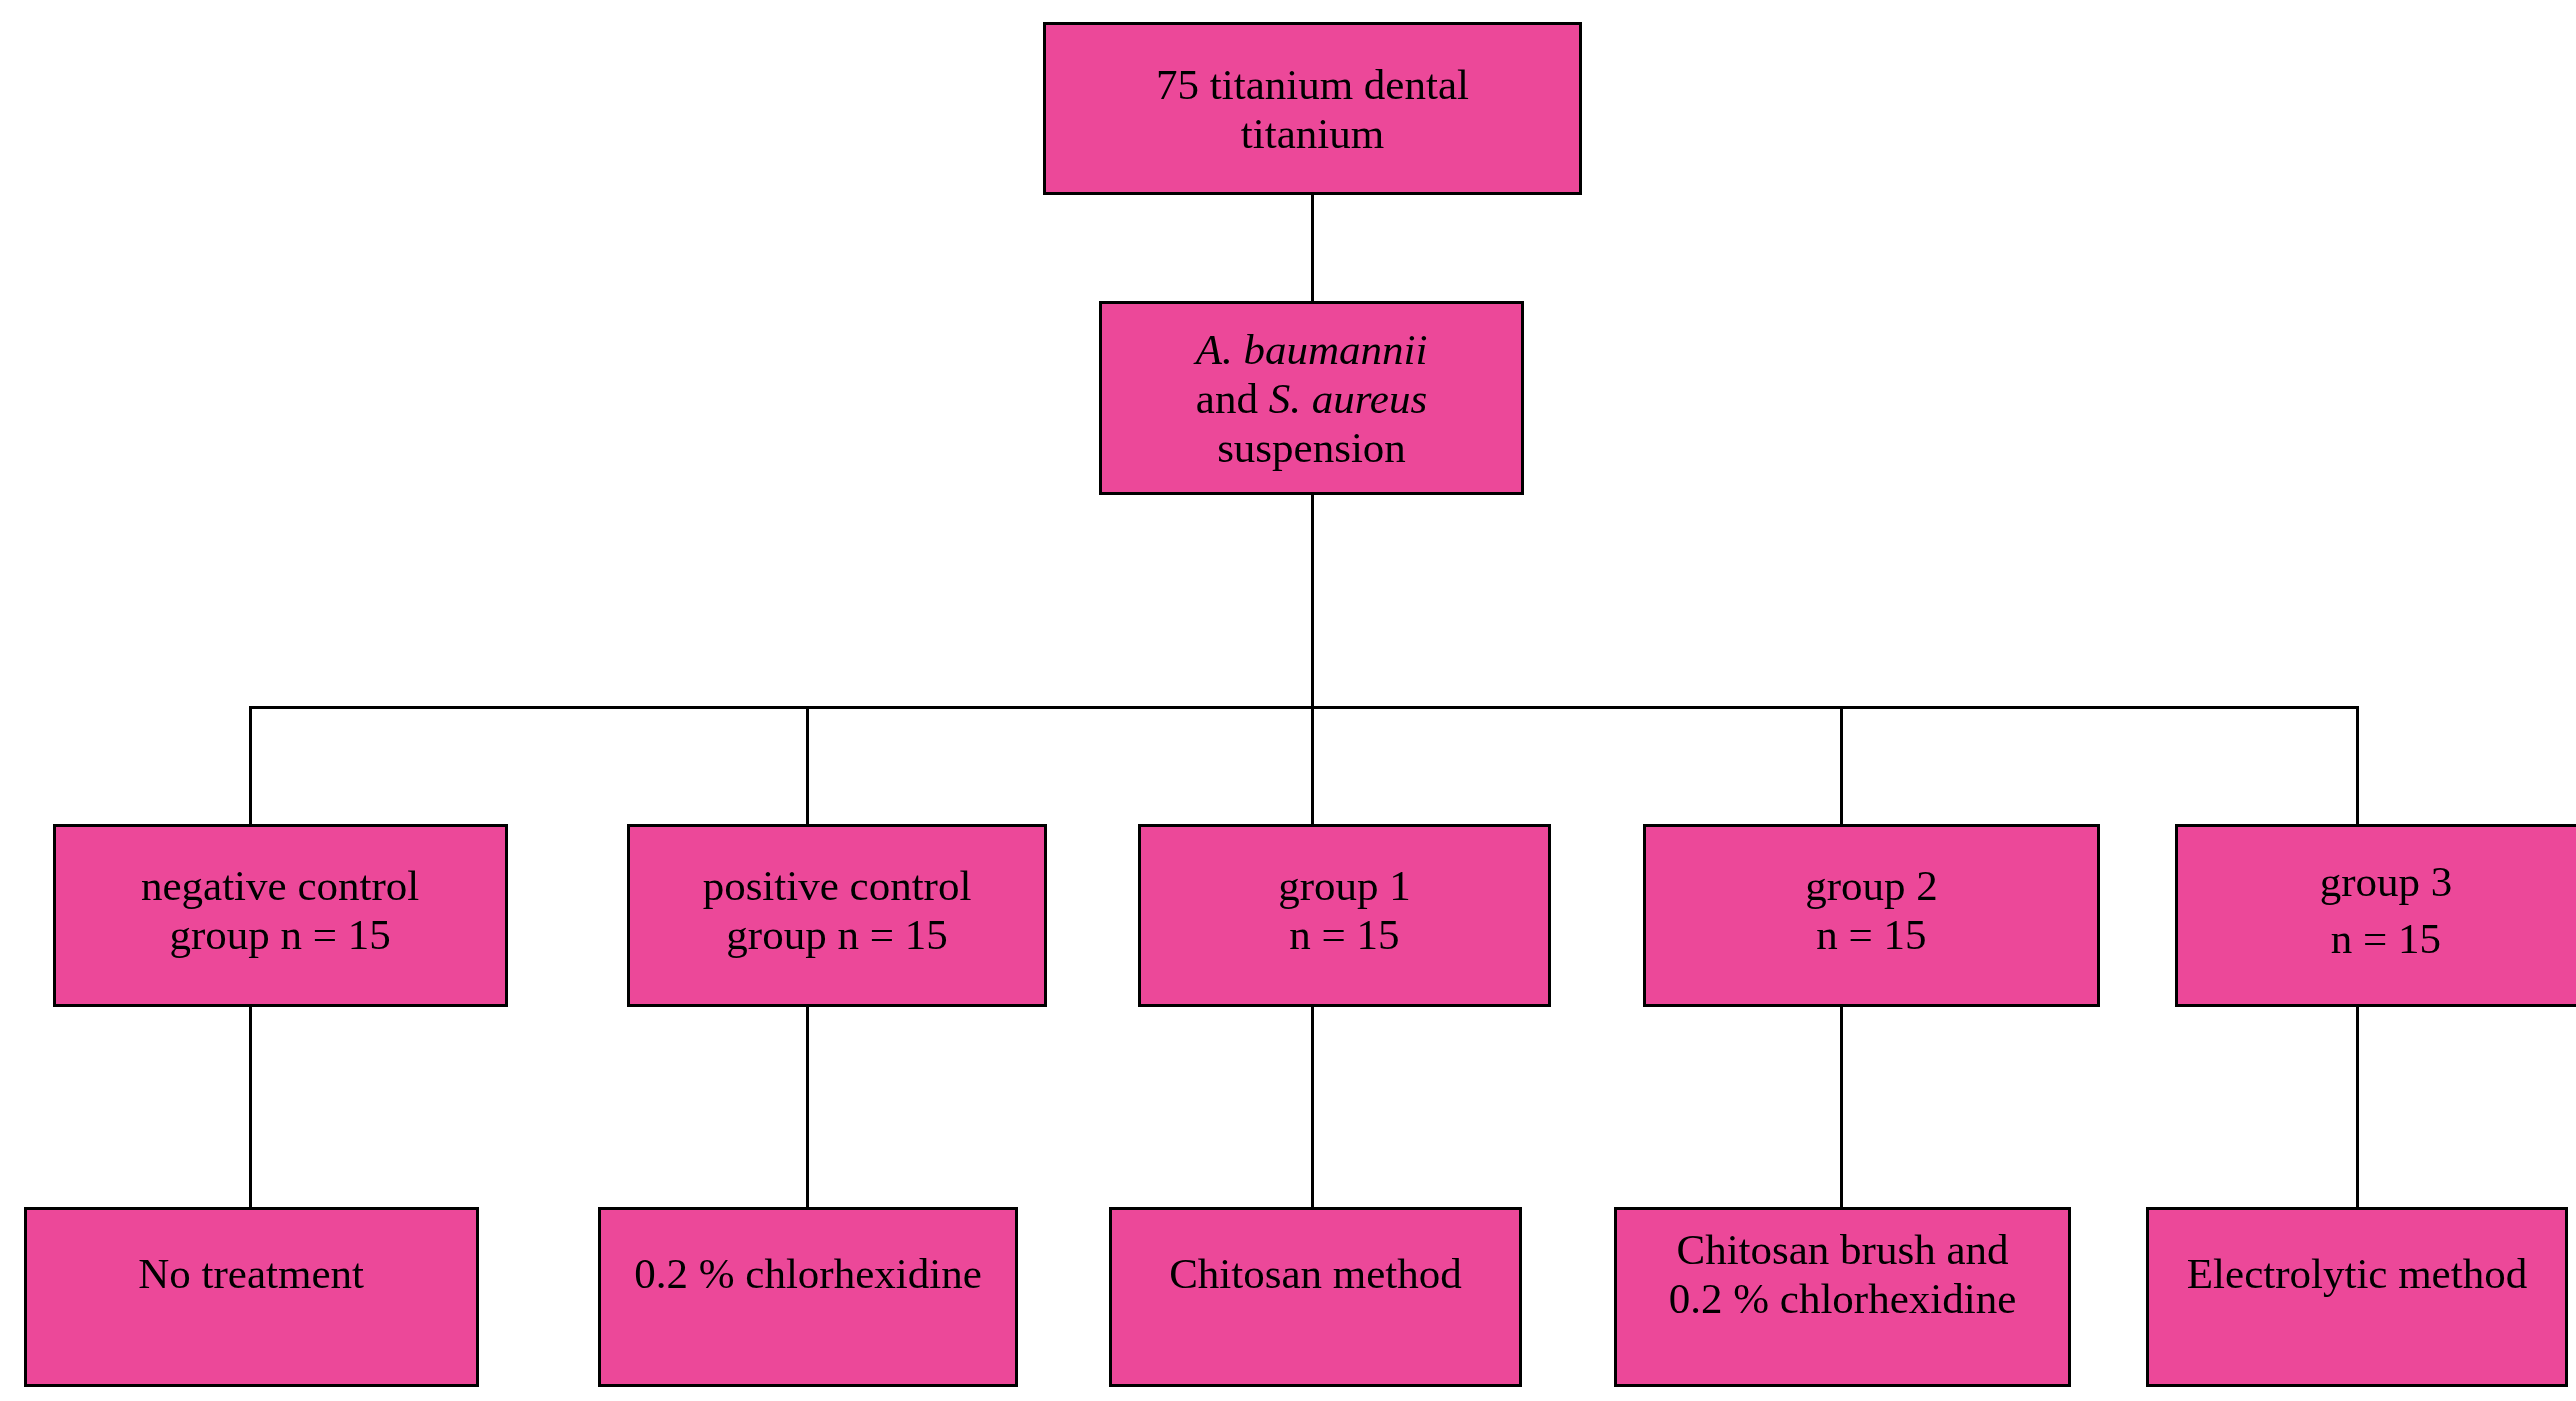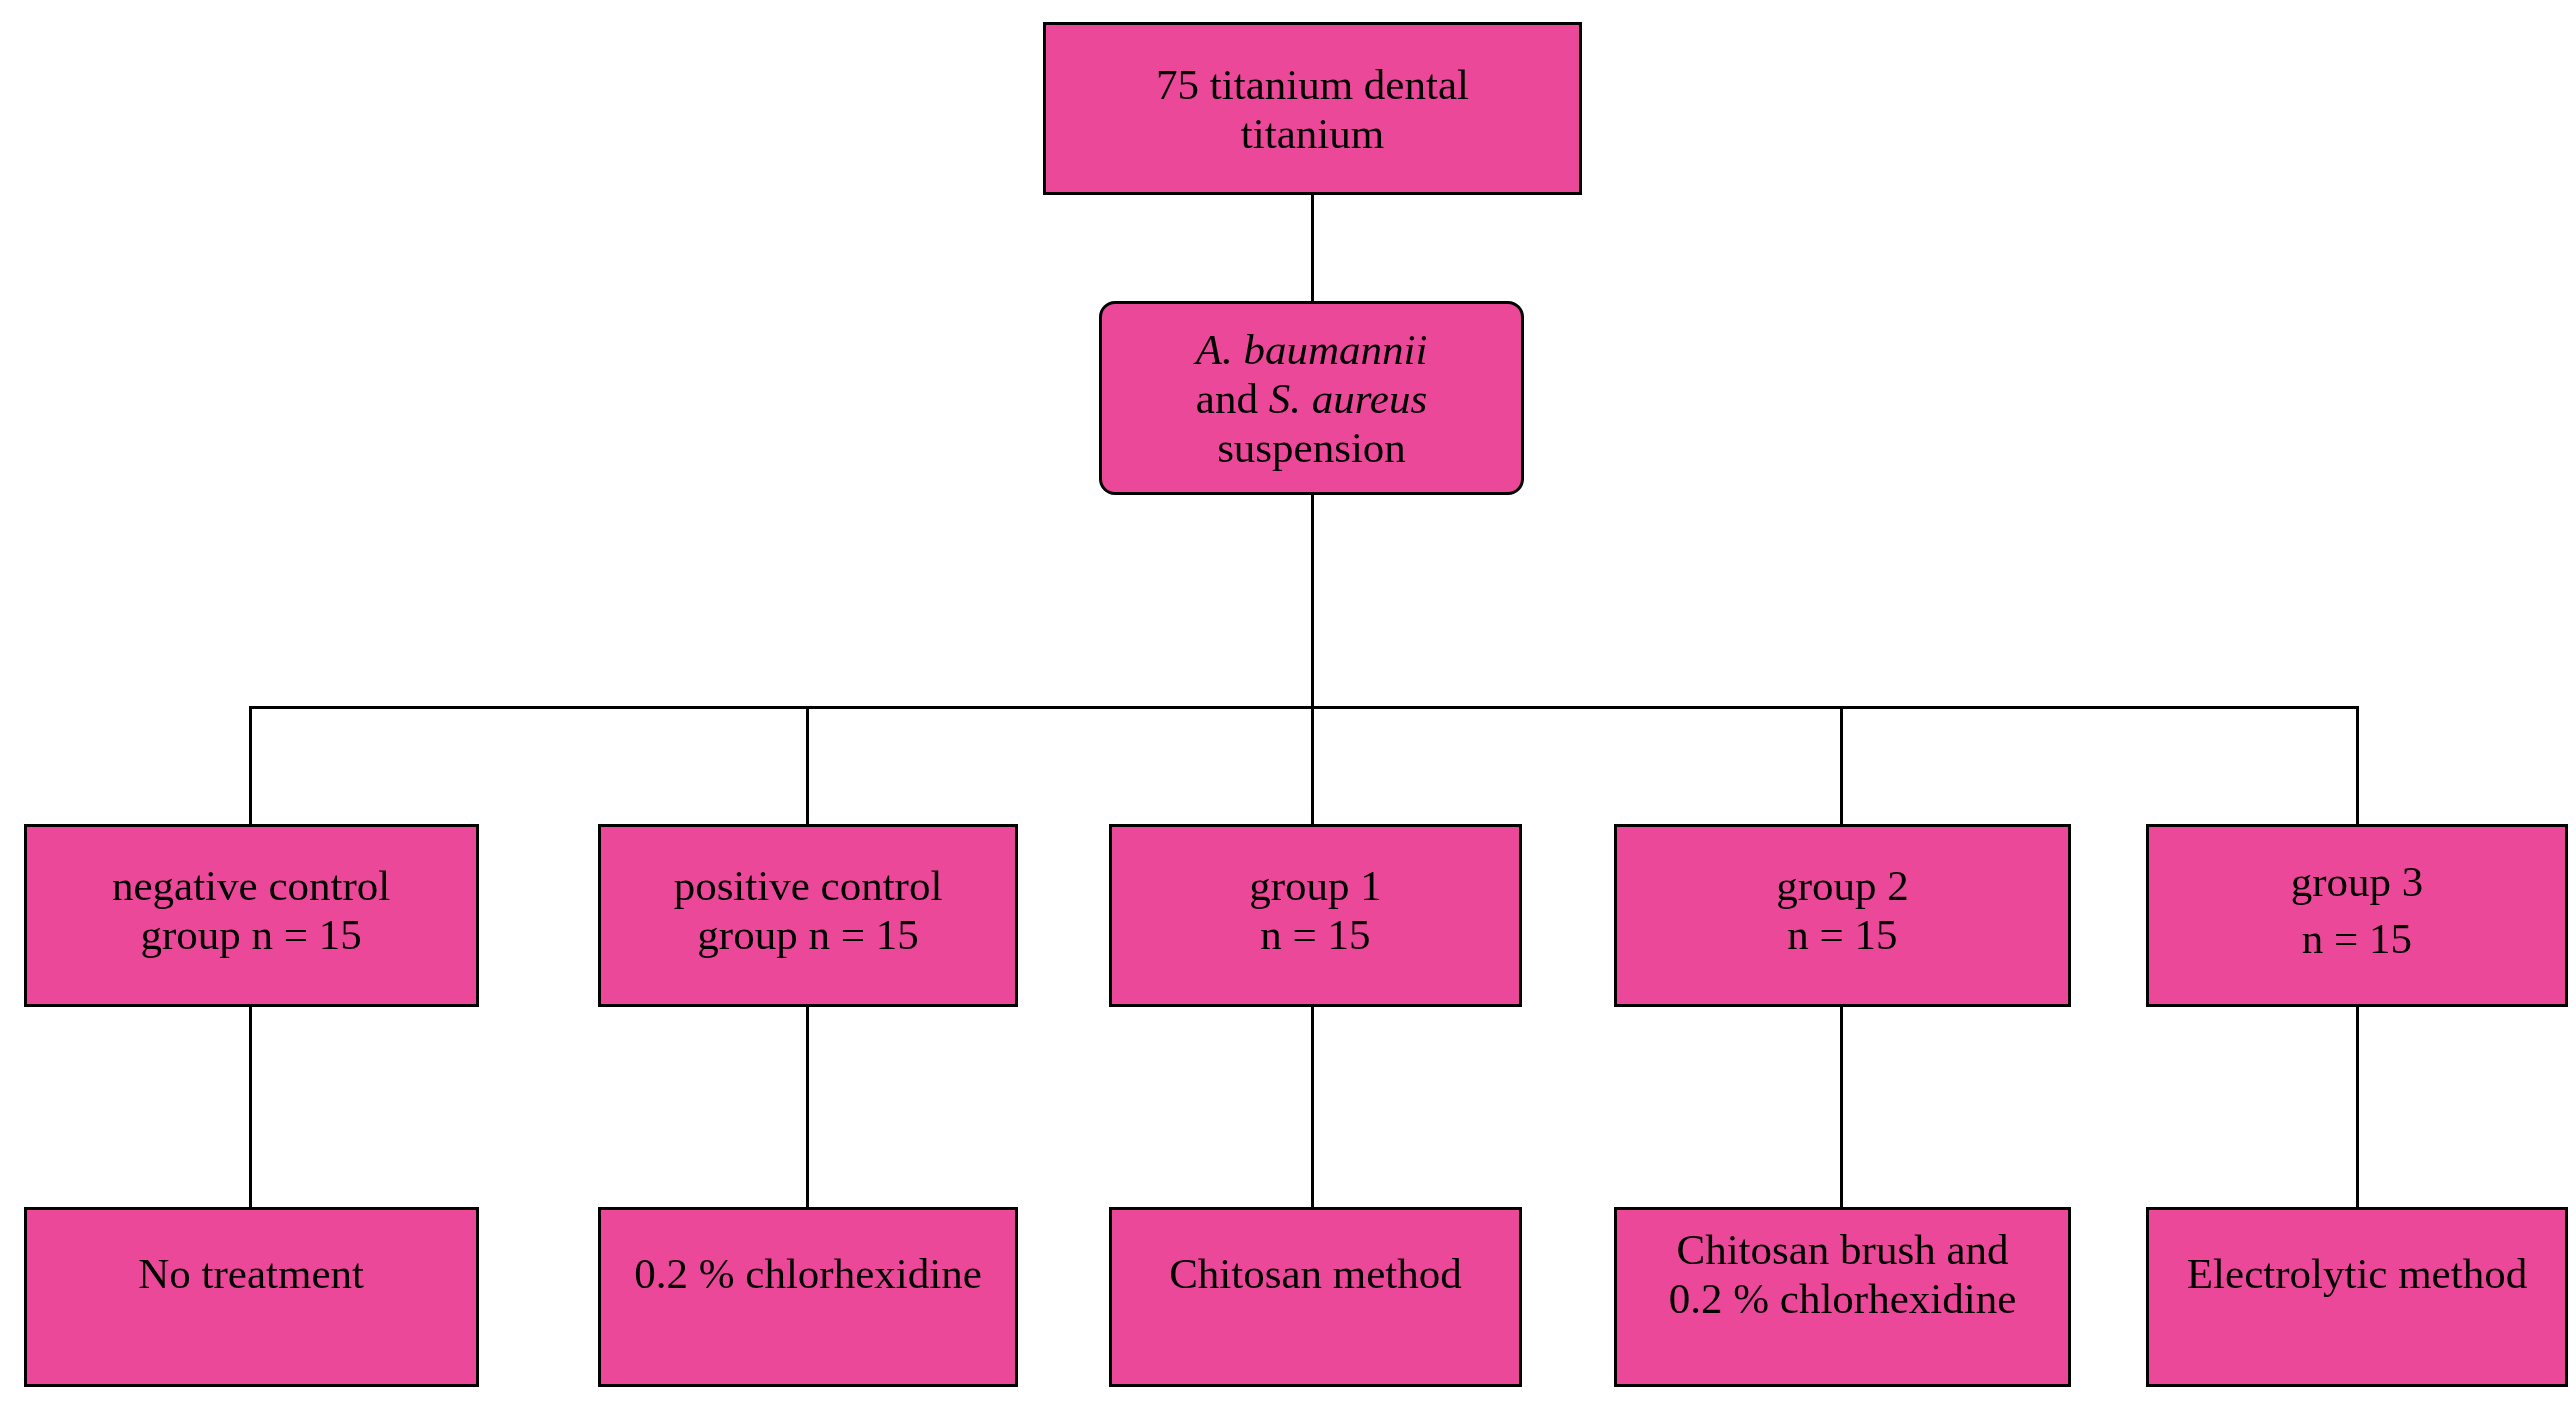--- a/index.html
+++ b/index.html
@@ -23,23 +23,23 @@
     text-align: center;
     font-size: 43px;
     line-height: 49px;
   }
   .box .ln { display: block; white-space: nowrap; }
   .it { font-style: italic; }
   .cline { position: absolute; background: #000000; }
 
   
   .b-title { left: 1043px; top: 22px;   width: 539px; height: 173px; }
-  .b-susp  { left: 1099px; top: 301px;  width: 425px; height: 194px; border-radius: 16px; }
+  .b-susp  { left: 1099px; top: 301px;  width: 425px; height: 194px; }
 
-  .b-mid   { top: 824px; height: 183px; padding-bottom: 11.4px; }
+  .b-mid   { top: 824px; height: 183px; padding-bottom: 11.4px; margin-left: 29px; }
   .b-mid1  { left: 23.6px;   width: 455px; }
   .b-mid2  { left: 598px;  width: 420px; }
   .b-mid3  { left: 1109px; width: 413px; }
   .b-mid4  { left: 1614px; width: 457px; }
   .b-mid5  { left: 2146px; width: 422px; gap: 8px; }
 
   .b-bot   { top: 1207px; height: 180px; padding-bottom: 47px; }
   .b-bot1  { left: 23.6px;   width: 455px; }
   .b-bot2  { left: 598px;  width: 420px; }
   .b-bot3  { left: 1109px; width: 413px; }

